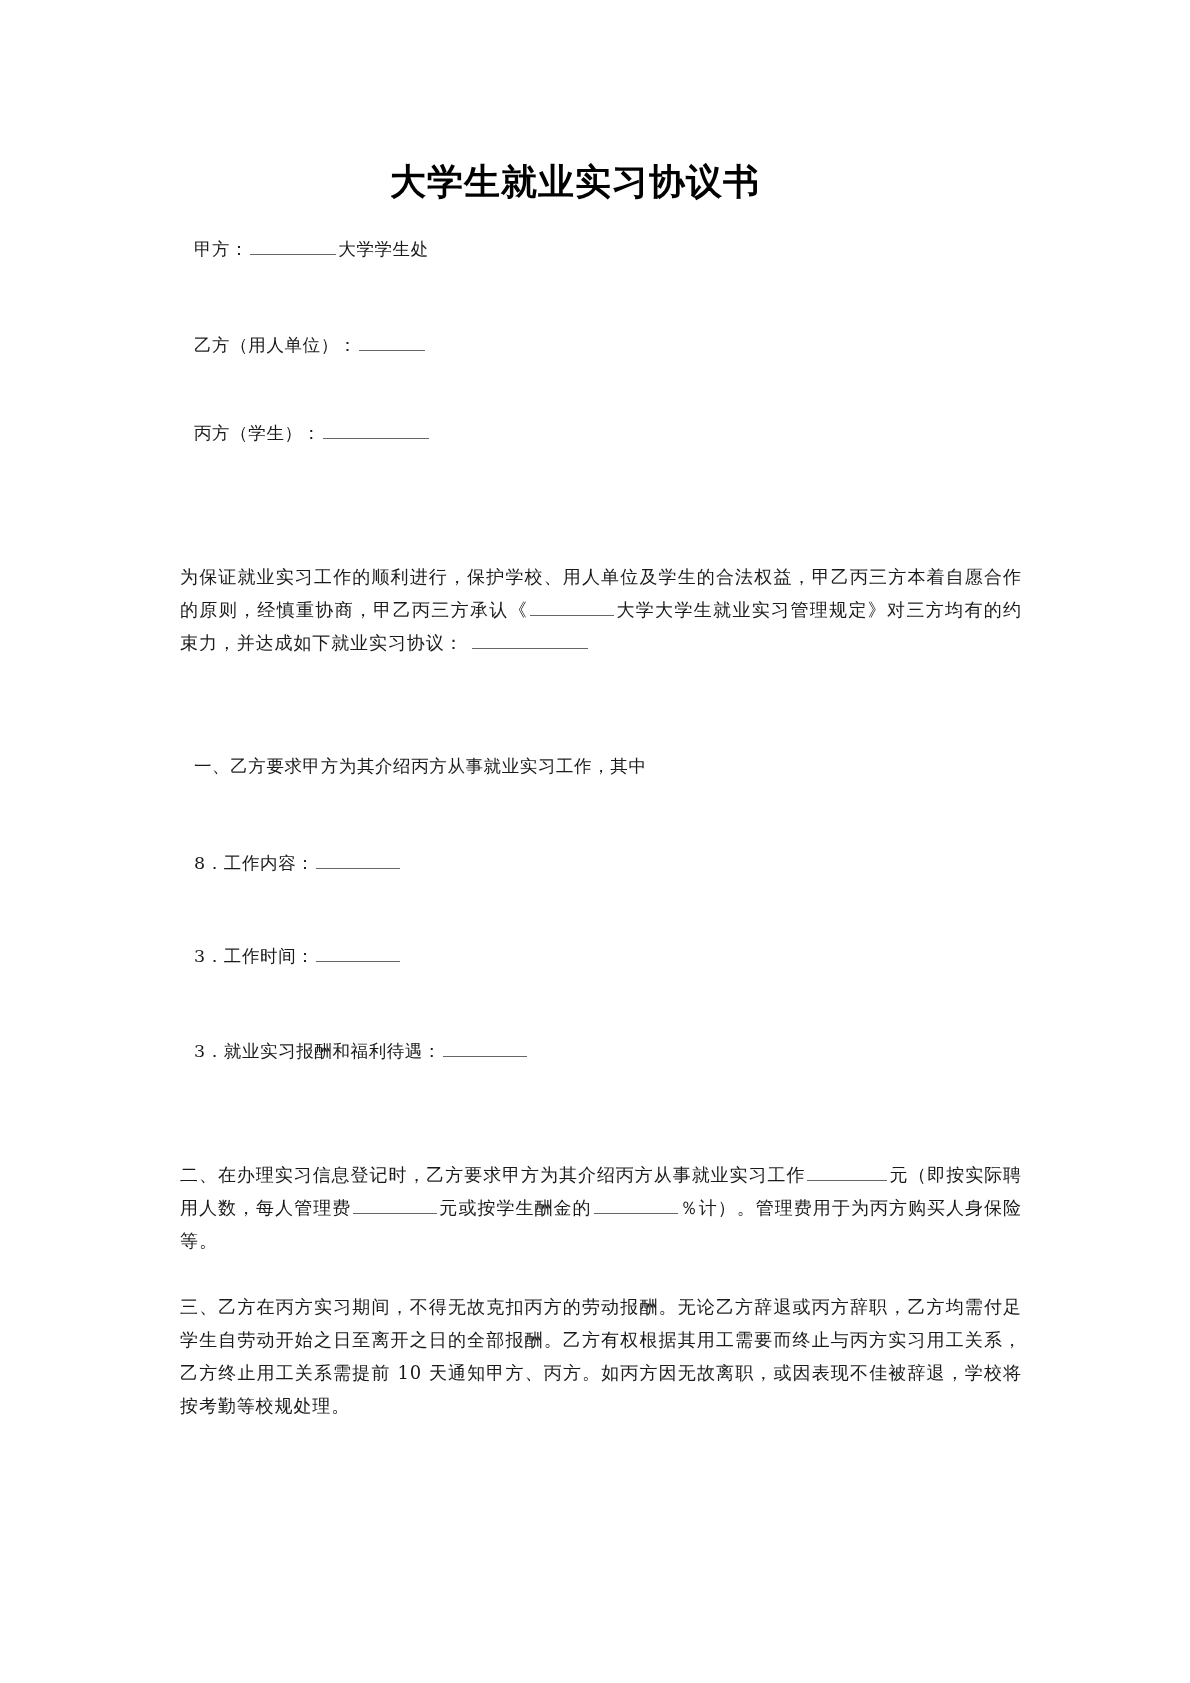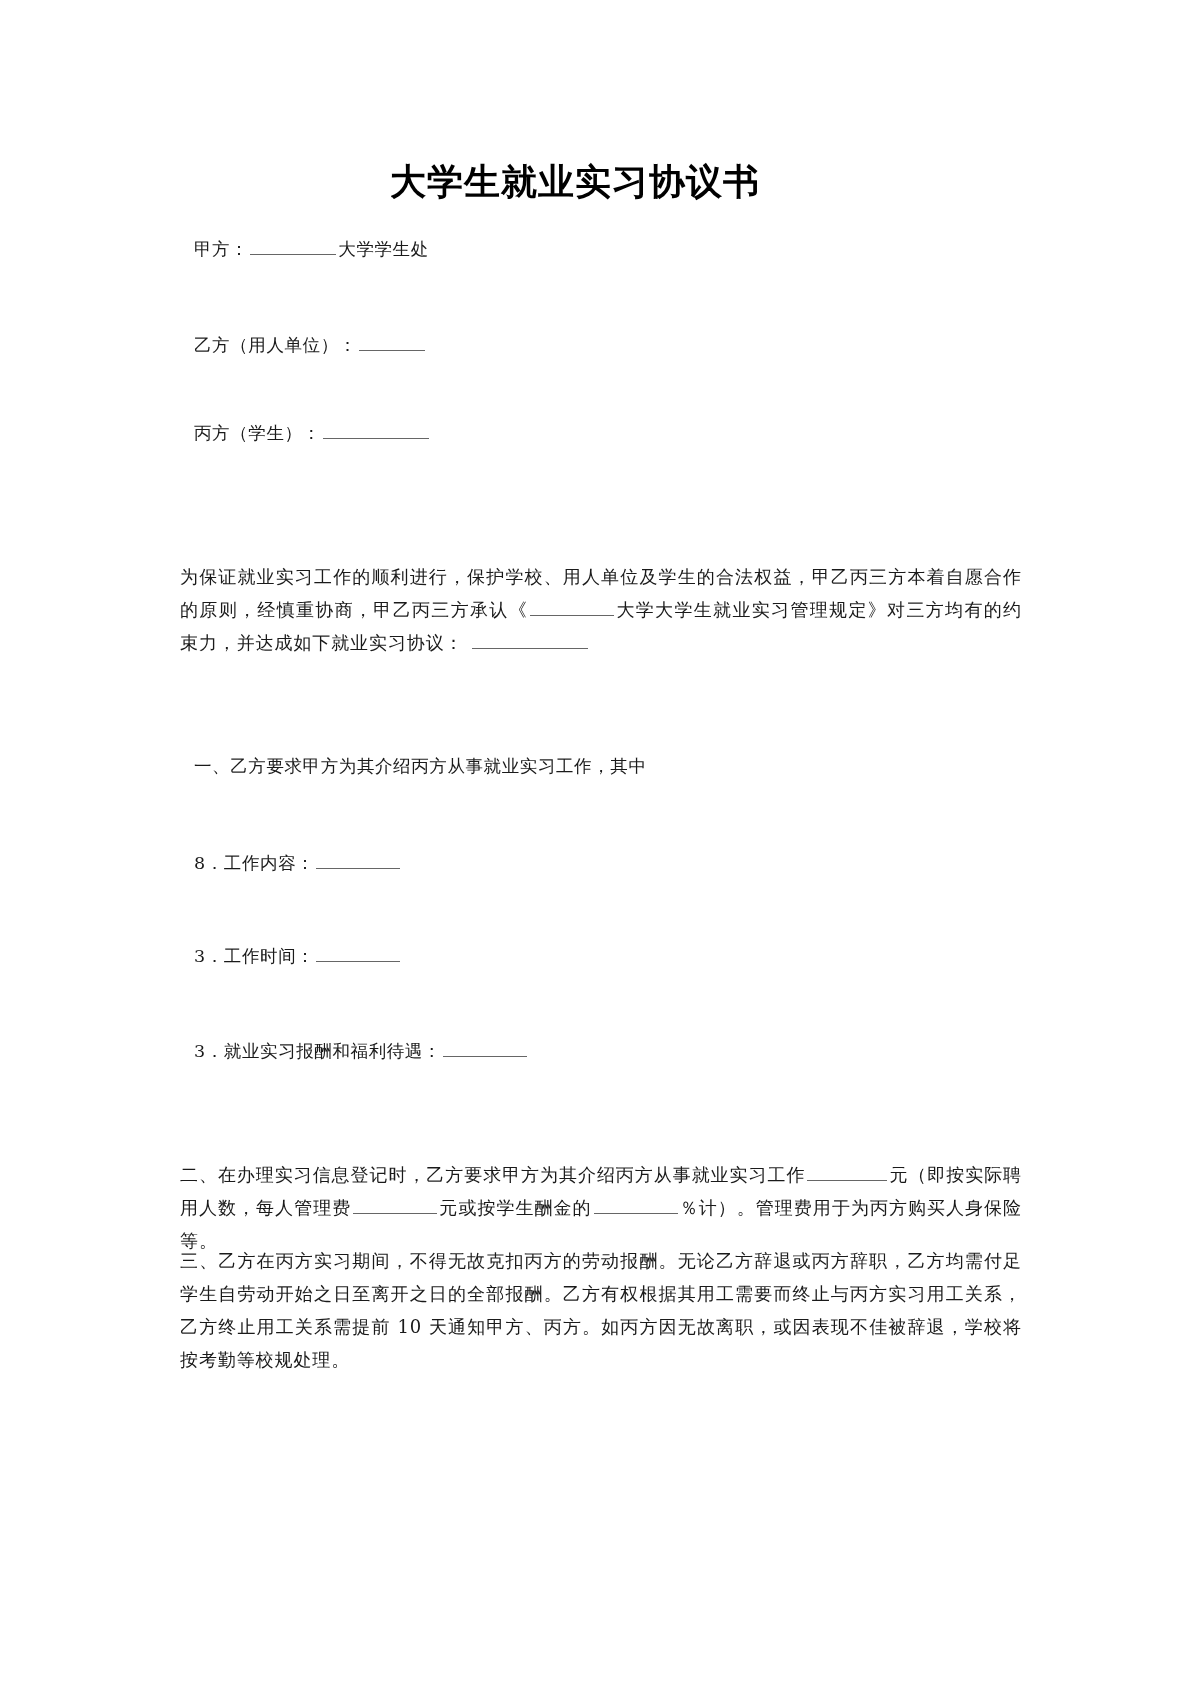--- a/index.html
+++ b/index.html
@@ -45,13 +45,13 @@
 </div>
 
 <div class="line" style="top:1040px">
   <span>3．就业实习报酬和福利待遇：</span><span class="blank" style="width:84px"></span>
 </div>
 
 <div class="para" style="top:1158px">
   <span>二、在办理实习信息登记时，乙方要求甲方为其介绍丙方从事就业实习工作</span><span class="blank" style="width:80px"></span><span>元（即按实际聘用人数，每人管理费</span><span class="blank" style="width:84px"></span><span>元或按学生酬金的</span><span class="blank" style="width:84px"></span><span>％计）。管理费用于为丙方购买人身保险等。</span>
 </div>
 
-<div class="para" style="top:1244px">三、乙方在丙方实习期间，不得无故克扣丙方的劳动报酬。无论乙方辞退或丙方辞职，乙方均需付足学生自劳动开始之日至离开之日的全部报酬。乙方有权根据其用工需要而终止与丙方实习用工关系，乙方终止用工关系需提前 10 天通知甲方、丙方。如丙方因无故离职，或因表现不佳被辞退，学校将按考勤等校规处理。</div>
+<div class="para" style="top:1290px">三、乙方在丙方实习期间，不得无故克扣丙方的劳动报酬。无论乙方辞退或丙方辞职，乙方均需付足学生自劳动开始之日至离开之日的全部报酬。乙方有权根据其用工需要而终止与丙方实习用工关系，乙方终止用工关系需提前 10 天通知甲方、丙方。如丙方因无故离职，或因表现不佳被辞退，学校将按考勤等校规处理。</div>
 
 </body></html>

